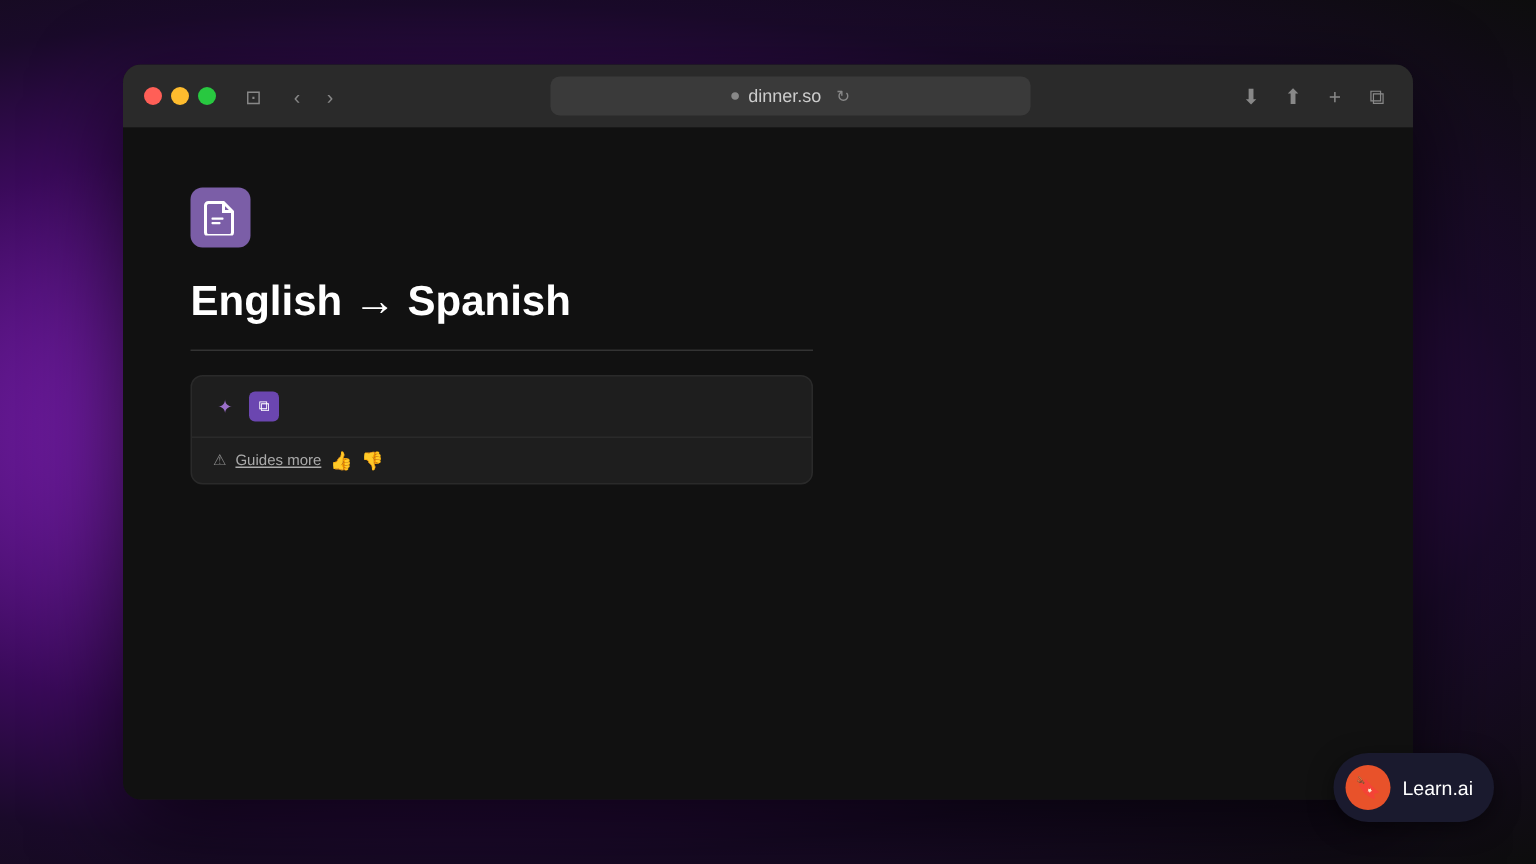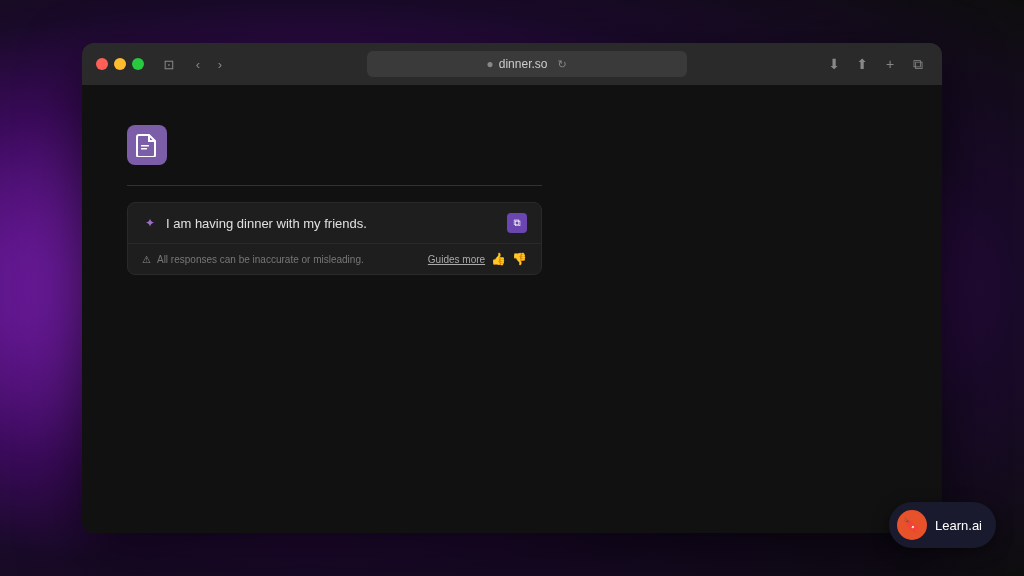--- a/index.html
+++ b/index.html
@@ -344,35 +344,34 @@
   <div class="page-content">
     <div class="notion-logo">
       <svg viewBox="0 0 24 24" fill="white">
         <path d="M4 2h10l6 6v14a2 2 0 01-2 2H4a2 2 0 01-2-2V4a2 2 0 012-2z" fill="none" stroke="white" stroke-width="2"></path>
         <path d="M14 2v6h6" fill="none" stroke="white" stroke-width="2"></path>
         <rect x="6" y="12" width="8" height="1.5" fill="white" rx="0.5"></rect>
         <rect x="6" y="15" width="6" height="1.5" fill="white" rx="0.5"></rect>
       </svg>
     </div>
 
+    <h1 class="page-title">English → Spanish</h1>
 
     <div class="divider"></div>
 
     <div class="translation-card">
       <div class="translation-row">
         <span class="ai-icon">✦</span>
-        <span class="translation-text">I am having dinner with my friends.</span>
         <div class="copy-btn">
           <span class="copy-btn-icon">⧉</span>
         </div>
       </div>
 
       <div class="warning-row">
         <span class="warning-icon">⚠</span>
-        <span class="warning-text">All responses can be inaccurate or misleading.</span>
         <span class="warning-link">Guides more</span>
         <div class="feedback-icons">
           <span class="feedback-icon">👍</span>
           <span class="feedback-icon">👎</span>
         </div>
       </div>
     </div>
   </div>
 </div>
 

